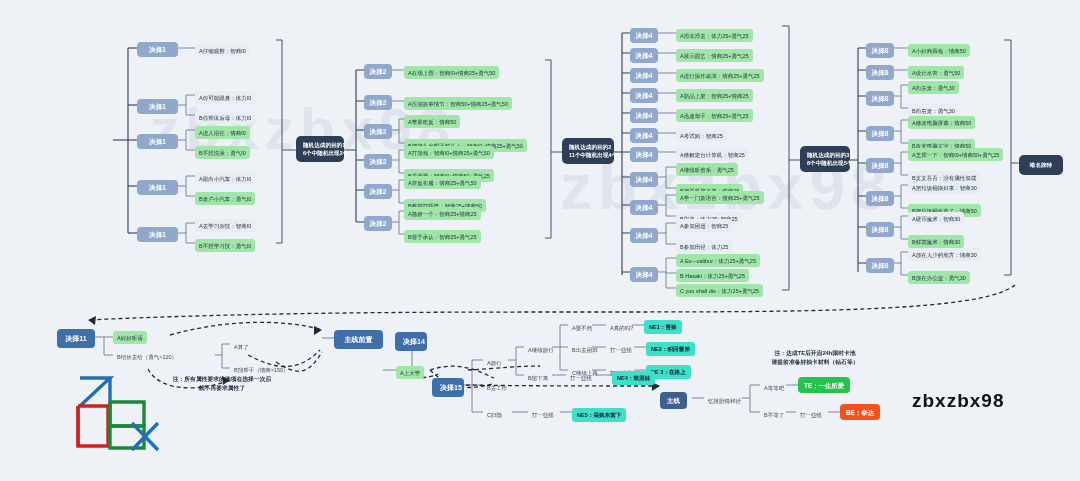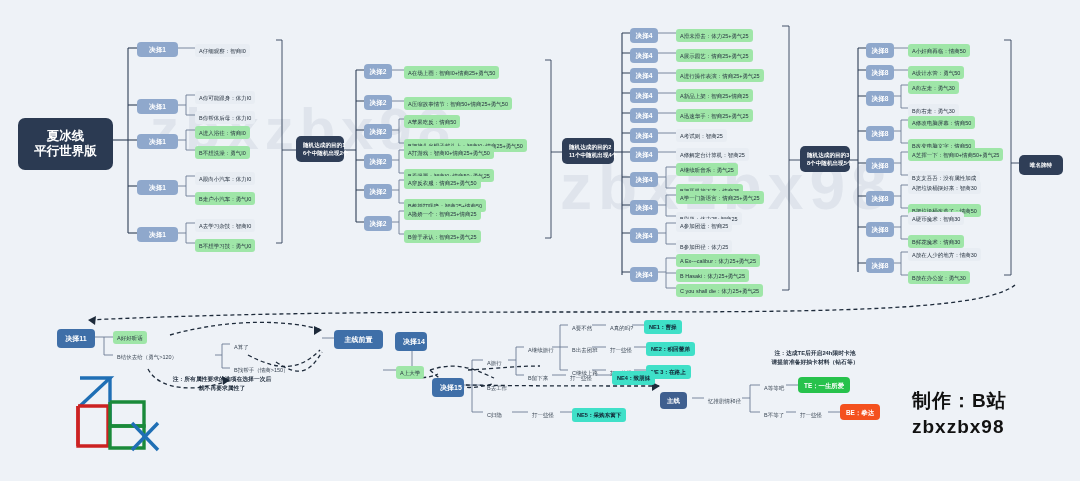--- a/index.html
+++ b/index.html
@@ -190,24 +190,20 @@
       <path d="M466 385 C520 386 600 386 660 386"></path>
     </g>
     <g fill="#1d2a3a">
       <polygon points="88,320 96,316 95,325"></polygon>
       <polygon points="322,330 314,326 314,335"></polygon>
       <polygon points="660,386 652,382 652,391"></polygon>
       <polygon points="230,380 222,376 223,385"></polygon>
     </g>
   </svg>
 
-  <div class="node root" style="left:18px;top:118px;width:95px;">
-    <div>夏冰线</div>
-    <div>平行世界版</div>
-  </div>
 
   <div class="node dec" style="left:137px;top:42px;width:41px;">决择1</div>
   <div class="node dec" style="left:137px;top:99px;width:41px;">决择1</div>
   <div class="node dec" style="left:137px;top:134px;width:41px;">决择1</div>
   <div class="node dec" style="left:137px;top:180px;width:41px;">决择1</div>
   <div class="node dec" style="left:137px;top:227px;width:41px;">决择1</div>
 
   <div class="node opt" style="left:195px;top:44px;">A仔细观察：智商I0</div>
   <div class="node opt" style="left:195px;top:91px;">A你可能跟身：体力I0</div>
   <div class="node opt" style="left:195px;top:111px;">B你帮体后母：体力I0</div>
@@ -367,17 +363,16 @@
       <path d="M52 10 V60" stroke="#1f6fb5"></path>
       <path d="M20 38 H50 V78 H20 V38" stroke="#cc2222"></path>
       <path d="M20 38 V78" stroke="#cc2222"></path>
       <path d="M52 34 H86 V58 H52 V34" stroke="#1a8a3a"></path>
       <path d="M52 58 H86 V80 H52 V58" stroke="#1a8a3a"></path>
       <path d="M74 55 L100 82 M100 55 L74 82" stroke="#1f6fb5"></path>
     </g>
   </svg>
 
   <div class="credit" style="position:absolute;left:912px;top:388px;">
-    <div>制作：B站</div>
     <div>zbxzbx98</div>
   </div>
 
 </div>
 
 </body></html>

